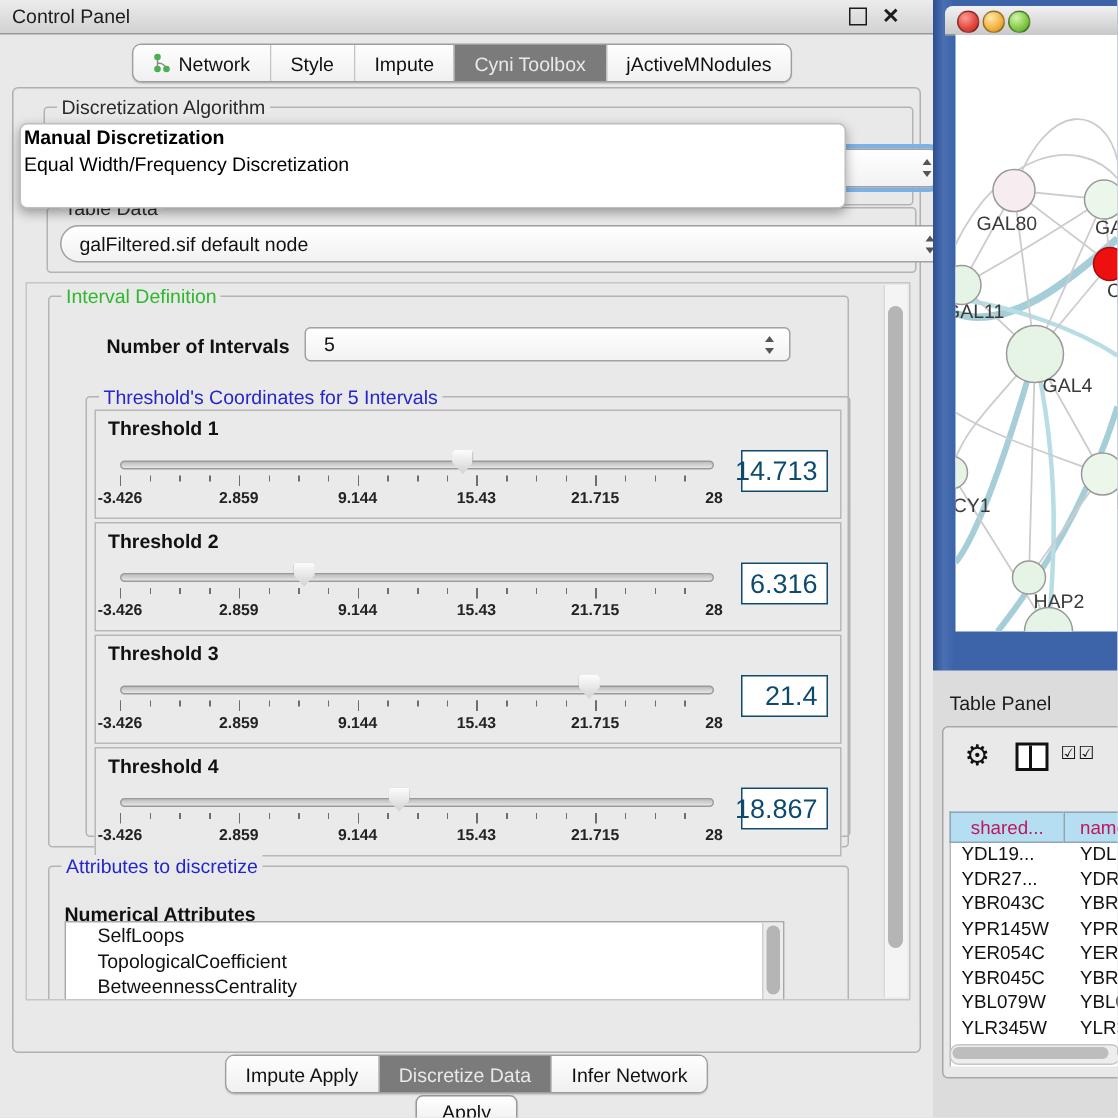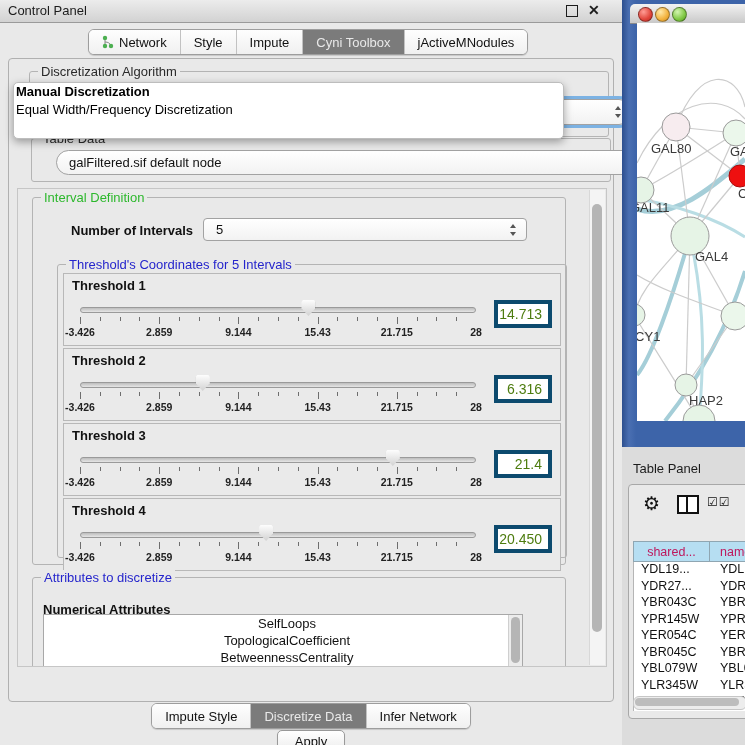--- a/index.html
+++ b/index.html
@@ -59,25 +59,25 @@
      background:linear-gradient(#fdfdfd,#d2d2d2);
      clip-path:polygon(10% 0,90% 0,100% 12%,100% 52%,50% 100%,0 52%,0 12%);
      filter:drop-shadow(0 0 0.6px #777) drop-shadow(0 1px 1px rgba(0,0,0,.25));}
   .ticks{position:absolute;left:0;right:0;top:19px;height:7px;
      background-image:
        repeating-linear-gradient(90deg,#6e6e6e 0 1px,transparent 1px 5%),
        repeating-linear-gradient(90deg,#6e6e6e 0 1px,transparent 1px 20%);
      background-size:100% 4px,100% 7px;background-repeat:no-repeat;}
   .tick-labels{position:absolute;left:0;right:0;top:28px;height:12px;font-size:10.5px;font-weight:700;color:#222;}
   .tick-labels span{position:absolute;transform:translateX(-50%);white-space:nowrap;}
-  .vbox{position:absolute;right:8px;top:26px;width:58px;height:28px;background:#fff;border:4px solid #0c4a6e;
-     font-size:14px;color:#4d7c0f;display:flex;align-items:center;justify-content:flex-end;padding-right:6px;box-sizing:border-box;}
+  .vbox{position:absolute;right:8px;top:26px;width:58px;height:28px;background:#fff;border:1px solid #0c4a6e;
+     font-size:18px;color:#0c4a6e;display:flex;align-items:center;justify-content:flex-end;padding-right:6px;box-sizing:border-box;}
   
   #attr-list{position:absolute;left:10px;top:36px;width:478px;height:58px;background:#fff;border:1px solid #a8a8a8;overflow:hidden;}
-  #attr-list .item{font-size:13px;color:#111;padding-left:8px;line-height:17px;white-space:nowrap;}
+  #attr-list .item{font-size:13px;color:#111;padding-left:21px;line-height:17px;white-space:nowrap;}
   #attr-list .lscroll{position:absolute;right:0;top:0;bottom:0;width:13px;background:#ececec;border-left:1px solid #cfcfcf;}
   #attr-list .lscroll .thumb{position:absolute;left:2px;top:2px;width:9px;height:46px;border-radius:5px;background:#b5b5b5;}
   
   #apply-btn{left:268px;top:671px;width:66px;height:21px;border:1px solid #9a9a9a;border-radius:5px;
      background:linear-gradient(#ffffff,#ececec);font-size:13px;color:#111;
      display:flex;align-items:center;justify-content:center;box-shadow:0 1px 1px rgba(0,0,0,.12);}
   
   #net-window{left:622px;top:0;width:123px;height:447px;
      background:linear-gradient(90deg,#2d4f8e 0,#4a6fb2 7px,var(--frame-blue) 14px);}
   #net-titlebar{position:absolute;left:8px;top:4px;right:0;height:19px;border-radius:5px 0 0 0;
@@ -150,21 +150,21 @@
 
     <div class="group" style="left:20px;top:12px;width:578px;height:64px;">
       <span class="gtitle">Discretization Algorithm</span>
       <div class="combo pill focused" style="left:10px;top:27px;width:556px;height:24px;">
         <span class="spin"></span>
       </div>
     </div>
 
     <div class="group" style="left:22px;top:79px;width:578px;height:42px;">
       <span class="gtitle">Table Data</span>
-      <div class="combo pill" style="left:24px;top:11px;width:558px;height:23px;">
+      <div class="combo pill" style="left:8px;top:11px;width:558px;height:23px;">
         <span>galFiltered.sif default node</span>
         <span class="spin"></span>
       </div>
     </div>
 
     <div id="scroll-area" class="abs" style="left:8px;top:129px;">
 
       <div class="group" style="left:14px;top:8px;width:532px;height:366px;">
         <span class="gtitle green">Interval Definition</span>
 
@@ -236,27 +236,27 @@
                   <div class="ticks"></div>
                   <div class="tick-labels">
                     <span style="left:0%">-3.426</span>
                     <span style="left:20%">2.859</span>
                     <span style="left:40%">9.144</span>
                     <span style="left:60%">15.43</span>
                     <span style="left:80%">21.715</span>
                     <span style="left:100%">28</span>
                   </div>
                 </div>
-                <div class="vbox">20.450</div>
+                <div class="vbox">18.867</div>
               </div>
             </div>
         </div>
       </div>
 
-      <div class="group" style="left:14px;top:388px;width:532px;height:100px;text-align:center;">
+      <div class="group" style="left:14px;top:388px;width:532px;height:100px;">
         <span class="gtitle blue">Attributes to discretize</span>
         <span class="abs" style="left:10px;top:24px;font-size:13px;font-weight:700;color:#111;">Numerical Attributes</span>
         <div id="attr-list">
           <div id="attr-items">
               <div class="item">SelfLoops</div>
               <div class="item">TopologicalCoefficient</div>
               <div class="item">BetweennessCentrality</div>
             </div>
           <div class="lscroll">
               <div class="thumb"></div>
@@ -268,21 +268,21 @@
         <div class="thumb" style="top:14px;height:428px;"></div>
       </div>
     </div>
 
     <div id="apply-btn" class="abs">Apply</div>
   </div>
 
   <div id="bottom-tabs-wrap" class="abs">
     <div id="bottom-tabs" class="seg">
         <div class="tab">
-          <span>Impute Style</span>
+          <span>Impute Apply</span>
         </div>
         <div class="tab active">
           <span>Discretize Data</span>
         </div>
         <div class="tab">
           <span>Infer Network</span>
         </div>
       </div>
   </div>
 </div>

